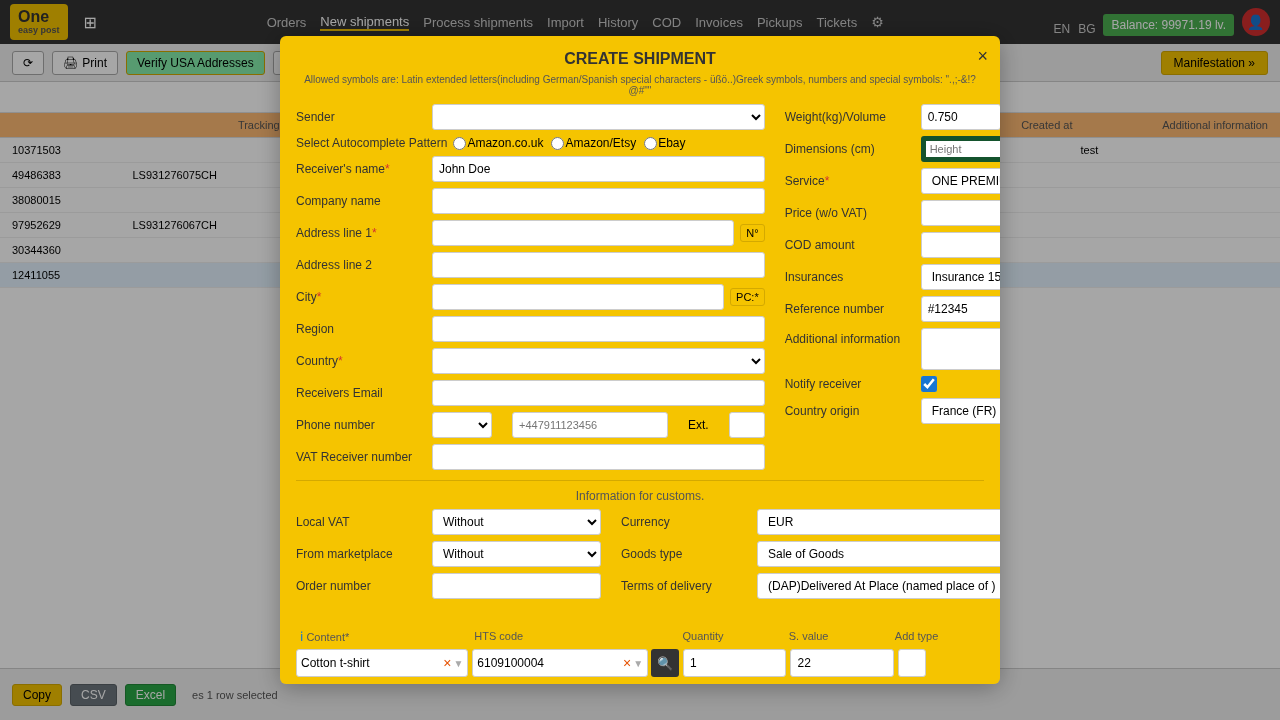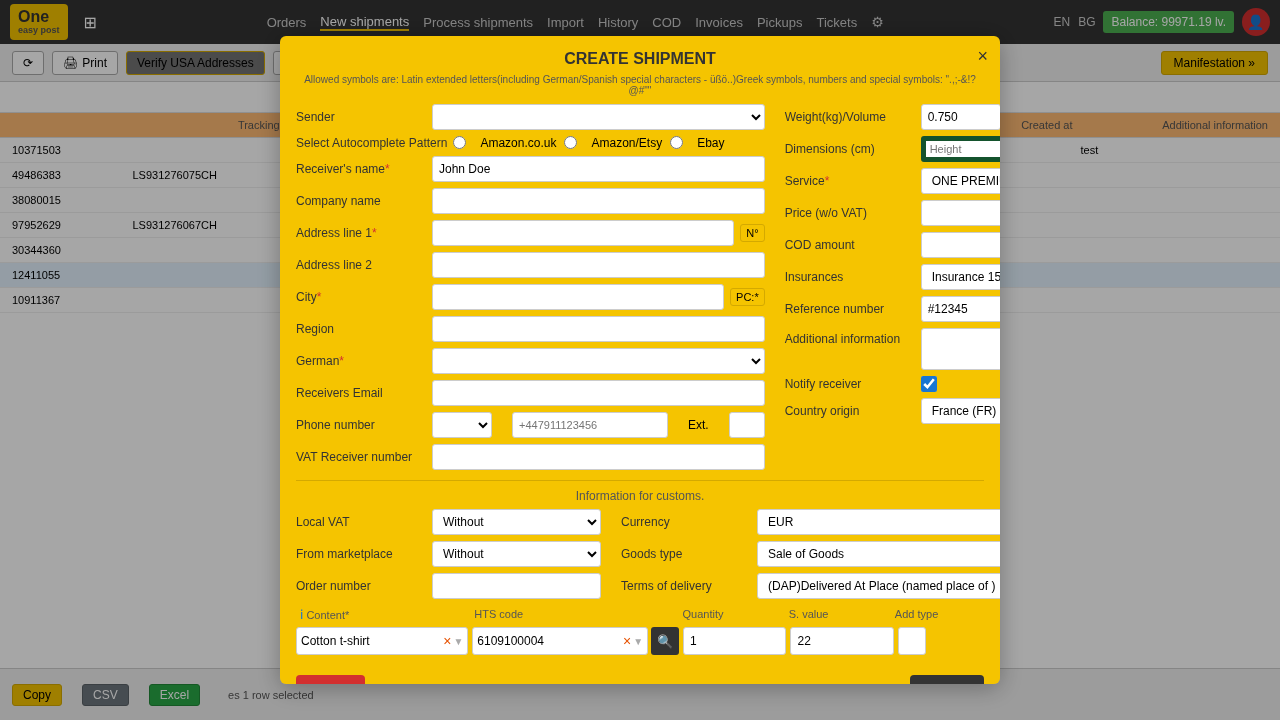--- a/index.html
+++ b/index.html
@@ -21,21 +21,21 @@
       font-weight: bold;
       font-size: 16px;
       padding: 4px 8px;
       border-radius: 4px;
       line-height: 1.1;
     }
     .logo-sub { font-size: 9px; color: #555; display: block; }
     .nav-links { display: flex; gap: 14px; align-items: center; flex: 1; justify-content: center; }
     .nav-links a { color: #ccc; text-decoration: none; font-size: 13px; }
     .nav-links a.active { color: #fff; border-bottom: 2px solid #f5c400; }
-    .nav-right { display: flex; gap: 8px; align-items: center; }
+    .nav-right { display: flex; gap: 8px; align-items: flex-end; }
     .lang-btn { color: #ccc; font-size: 12px; }
     .balance-btn {
       background: #4caf50;
       color: #fff;
       border: none;
       padding: 4px 8px;
       border-radius: 3px;
       font-size: 12px;
       cursor: pointer;
     }
@@ -64,21 +64,21 @@
       background: #fff;
       border: 1px solid #aaa;
       border-radius: 3px;
       padding: 4px 10px;
       font-size: 12px;
       cursor: pointer;
       display: flex;
       align-items: center;
       gap: 4px;
     }
-    .toolbar-btn.yellow { background: #737373; border-color: #d4a900; }
+    .toolbar-btn.yellow { background: #86efac; border-color: #d4a900; }
     .manifestation-btn {
       margin-left: auto;
       background: #f5c400;
       border: 1px solid #d4a900;
       border-radius: 3px;
       padding: 4px 12px;
       font-size: 12px;
       cursor: pointer;
     }
 
@@ -130,21 +130,21 @@
       position: fixed;
       bottom: 0;
       left: 0;
       right: 0;
       height: 52px;
       background: #f0f0f0;
       border-top: 1px solid #ccc;
       display: flex;
       align-items: center;
       padding: 0 12px;
-      gap: 20px;
+      gap: 8px;
       font-size: 11px;
     }
     .bottom-btn {
       background: #f5c400;
       border: 1px solid #d4a900;
       border-radius: 3px;
       padding: 3px 10px;
       font-size: 12px;
       cursor: pointer;
     }
@@ -230,21 +230,21 @@
     .form-select {
       flex: 1;
       border: 1px solid #ccc;
       border-radius: 3px;
       padding: 3px 6px;
       font-size: 12px;
       background: #fff;
       height: 26px;
     }
     .radio-group { display: flex; gap: 8px; align-items: center; }
-    .radio-group label { font-size: 12px; display: flex; align-items: flex-start; gap: 14px; }
+    .radio-group label { font-size: 12px; display: flex; align-items: center; gap: 1px; }
 
     .phone-row { display: flex; gap: 20px; align-items: center; }
     .phone-code { width: 60px; height: 26px; border: 1px solid #ccc; border-radius: 3px; background: #fff; font-size: 12px; }
     .phone-num { flex: 1; height: 26px; border: 1px solid #ccc; border-radius: 3px; padding: 4px 6px; font-size: 11px; color: #aaa; background: #fff; }
     .phone-ext { width: 36px; height: 26px; border: 1px solid #ccc; border-radius: 3px; background: #fff; font-size: 12px; }
 
     .divider {
       text-align: center;
       font-size: 12px;
       color: #555;
@@ -260,20 +260,21 @@
     .customs-section { }
     .content-header {
       display: grid;
       grid-template-columns: 1fr 1.2fr 0.6fr 0.6fr 0.5fr;
       gap: 4px;
       font-size: 11px;
       color: #555;
       margin-bottom: 4px;
       padding: 0 4px;
       align-items: center;
+      margin-top: 22px;
     }
     .content-row-data {
       display: grid;
       grid-template-columns: 1fr 1.2fr 0.6fr 0.6fr 0.5fr;
       gap: 4px;
       align-items: center;
     }
     .tag-input {
       display: flex;
       align-items: center;
@@ -468,30 +469,20 @@
     <div class="table-row selected">
         <div class="col sm">12411055</div>
         <div class="col"></div>
         <div class="col"></div>
         <div class="col sm"></div>
         <div class="col sm">5</div>
         <div class="col sm"></div>
         <div class="col">2024-03-20 01:02:09</div>
         <div class="col"></div>
       </div>
-    <div class="table-row">
-        <div class="col sm">10911367</div>
-        <div class="col"></div>
-        <div class="col"></div>
-        <div class="col sm"></div>
-        <div class="col sm">5</div>
-        <div class="col sm"></div>
-        <div class="col">2024-03-20 00:34:14</div>
-        <div class="col"></div>
-      </div>
   </div>
 </div>
 
 <div class="overlay">
   <div class="modal">
     <div class="modal-header">CREATE SHIPMENT</div>
     <div class="modal-subtitle">Allowed symbols are: Latin extended letters(including German/Spanish special characters - üßö..)Greek symbols, numbers and special symbols: ".,;-&amp;!?@#""</div>
     <button class="modal-close">×</button>
 
     <div class="modal-body">
@@ -539,21 +530,21 @@
           <div class="form-row">
             <span class="form-label"><span>City</span><span style="color:#d32f2f;">*</span></span>
             <input type="text" class="form-input" style="flex: 1 1 0%;">
             <span style="background:#f5c400; border:1px solid #d4a900; border-radius:3px; padding:2px 5px; font-size:11px;">PC:*</span>
           </div>
           <div class="form-row">
             <span class="form-label">Region</span>
             <input type="text" class="form-input" style="">
           </div>
           <div class="form-row">
-            <span class="form-label"><span>German</span><span style="color:#d32f2f;">*</span></span>
+            <span class="form-label"><span>Country</span><span style="color:#d32f2f;">*</span></span>
             <select class="form-select"></select>
           </div>
           <div class="form-row">
             <span class="form-label">Receivers Email</span>
             <input type="text" class="form-input" style="">
           </div>
           <div class="form-row">
             <span class="form-label">Phone number</span>
             <div class="phone-row" style="flex:1;">
               <select class="phone-code"></select>

